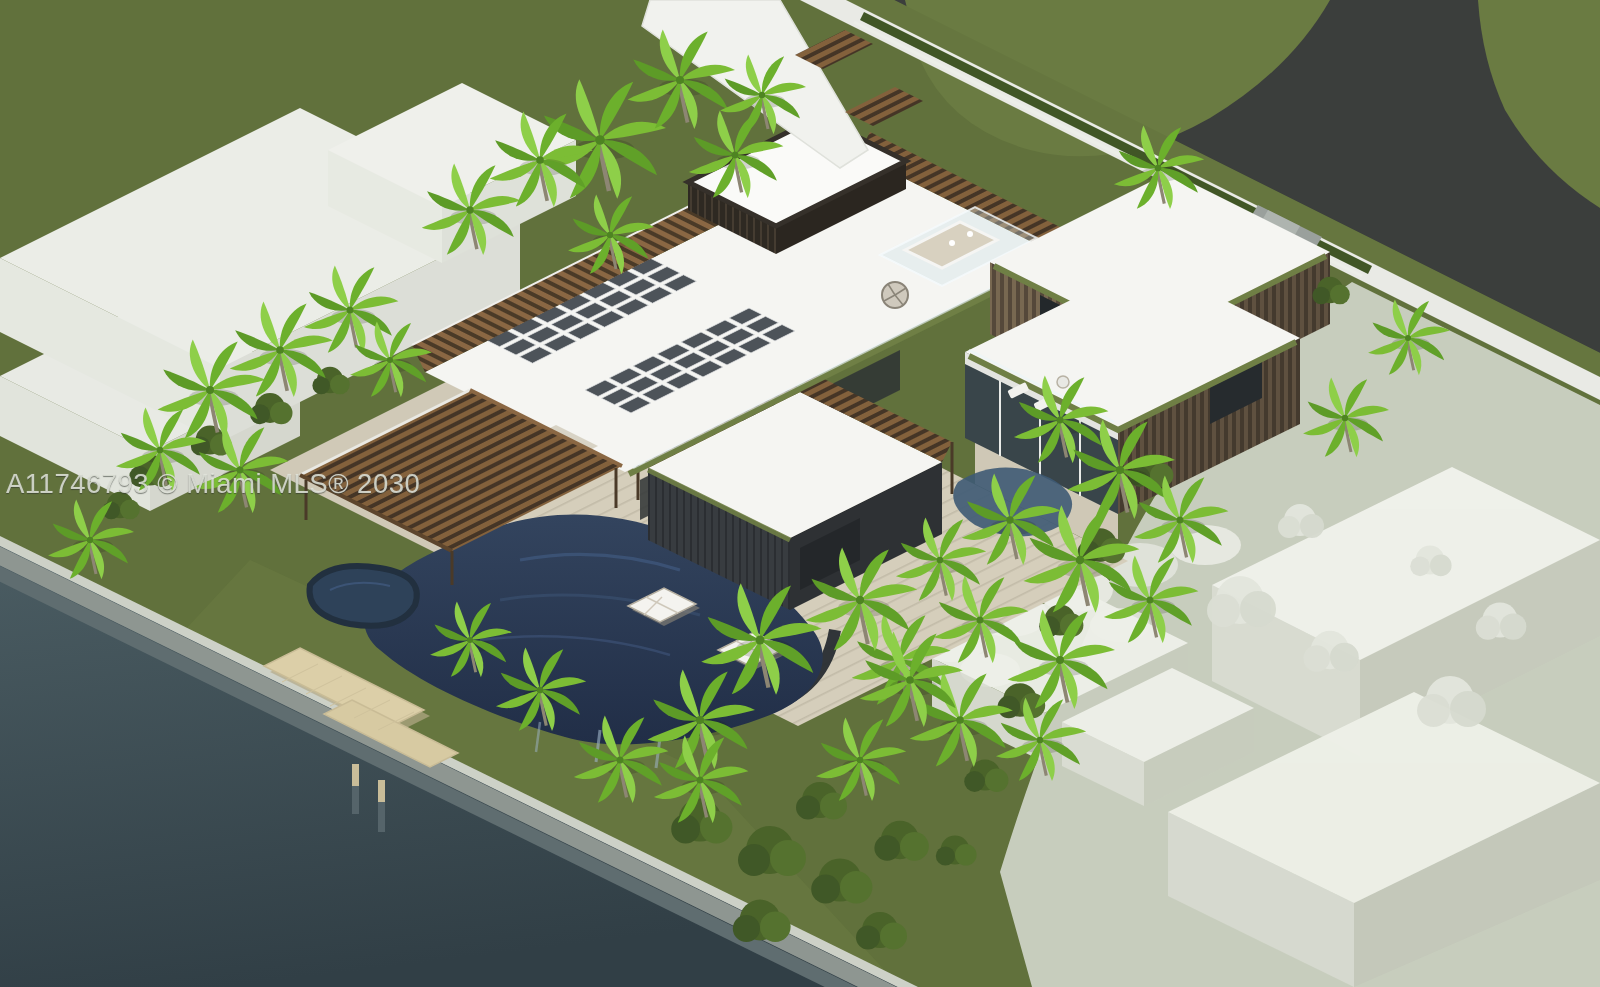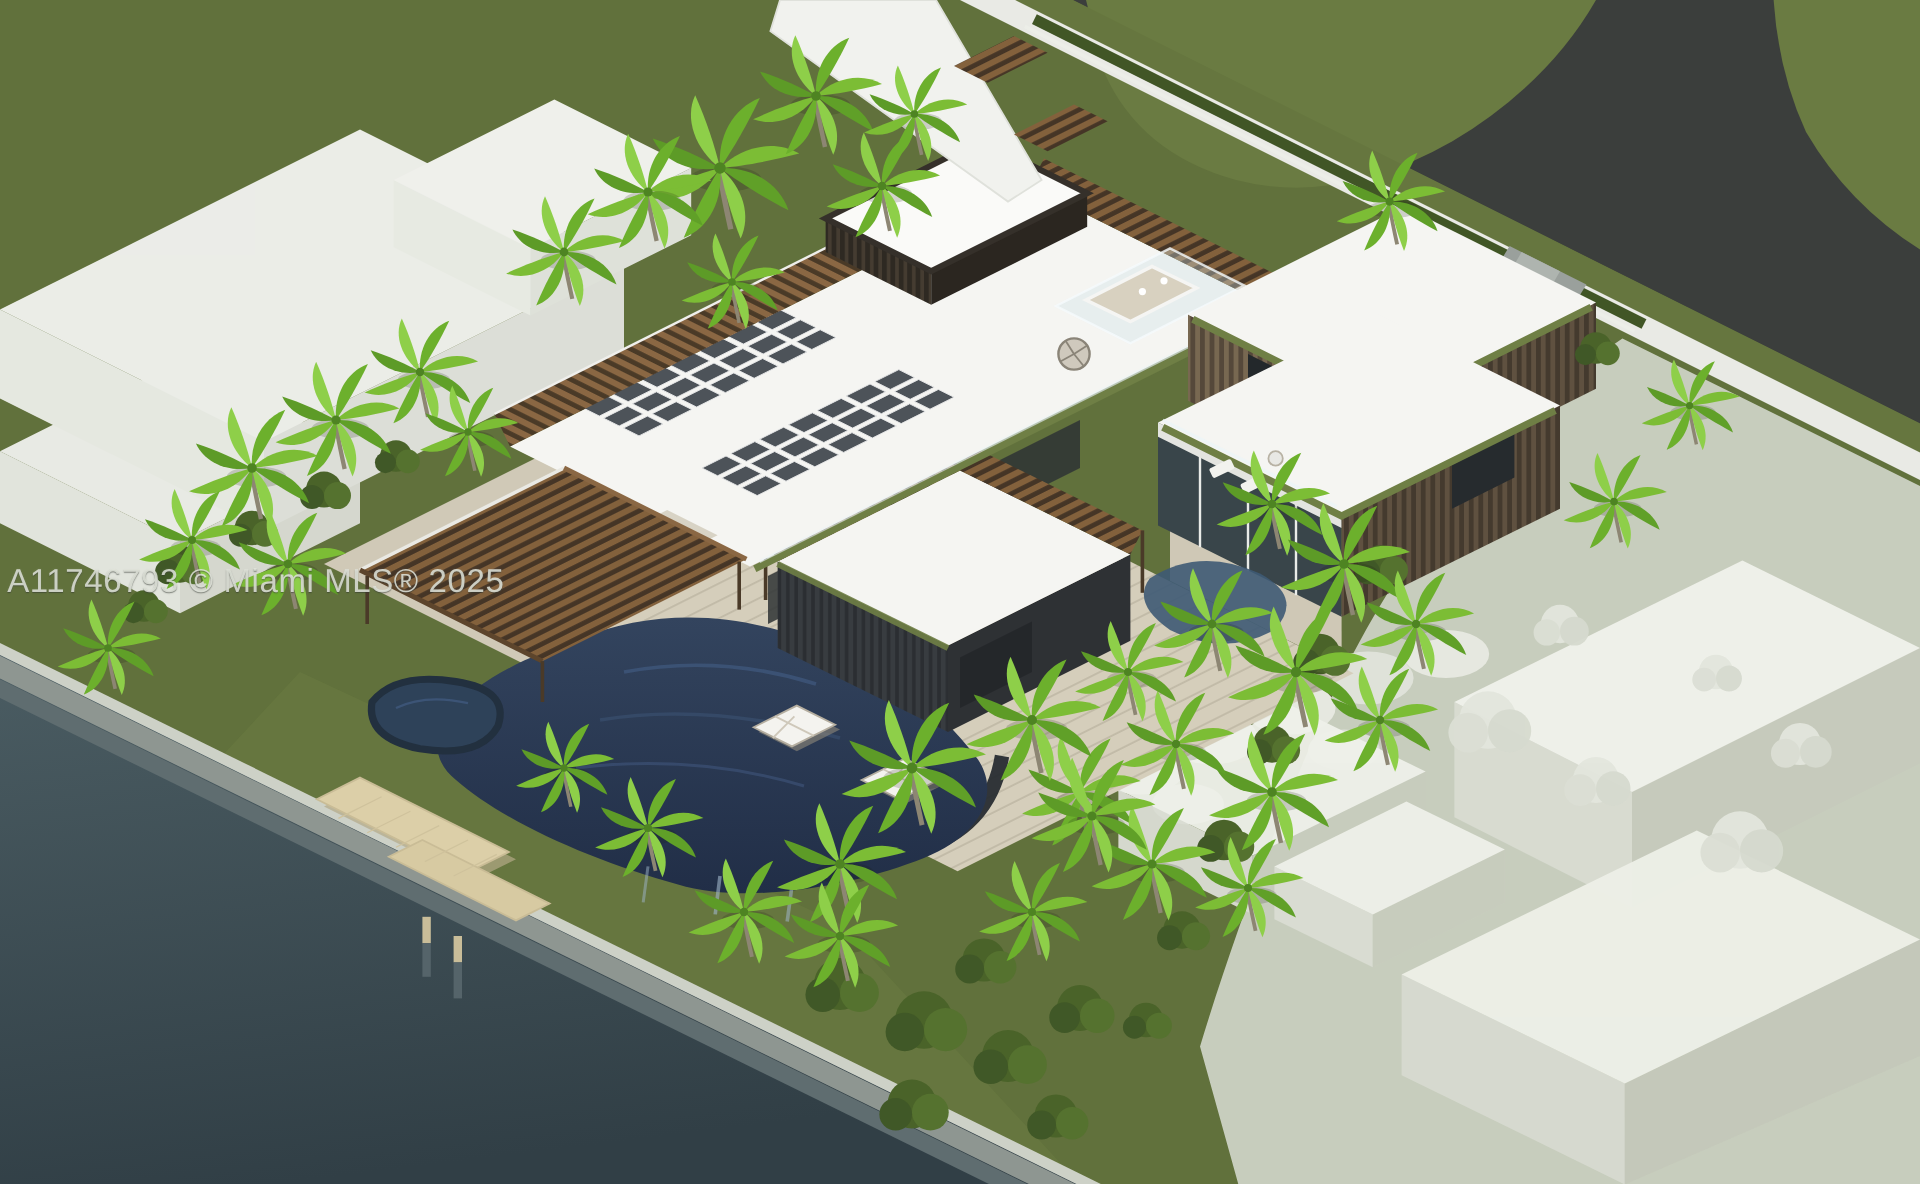--- a/index.html
+++ b/index.html
@@ -419,14 +419,14 @@
     <use href="#palmT" transform="translate(910,680) scale(1.2)"></use>
     <use href="#palmT" transform="translate(700,720) scale(1.25)"></use>
     <use href="#palmT" transform="translate(620,760) scale(1.1)"></use>
     <use href="#palmT" transform="translate(540,690) scale(1.05)"></use>
     <use href="#palmT" transform="translate(470,640) scale(0.95)"></use>
     <use href="#palmT" transform="translate(700,780) scale(1.1)"></use>
     <use href="#palmT" transform="translate(860,760) scale(1.05)"></use>
   </g>
 </svg>
 
-<div class="watermark">A11746793 © Miami MLS® 2025</div>
+<div class="watermark">A11746793 © Miami MLS® 2030</div>
 </div>
 
 </body></html>

